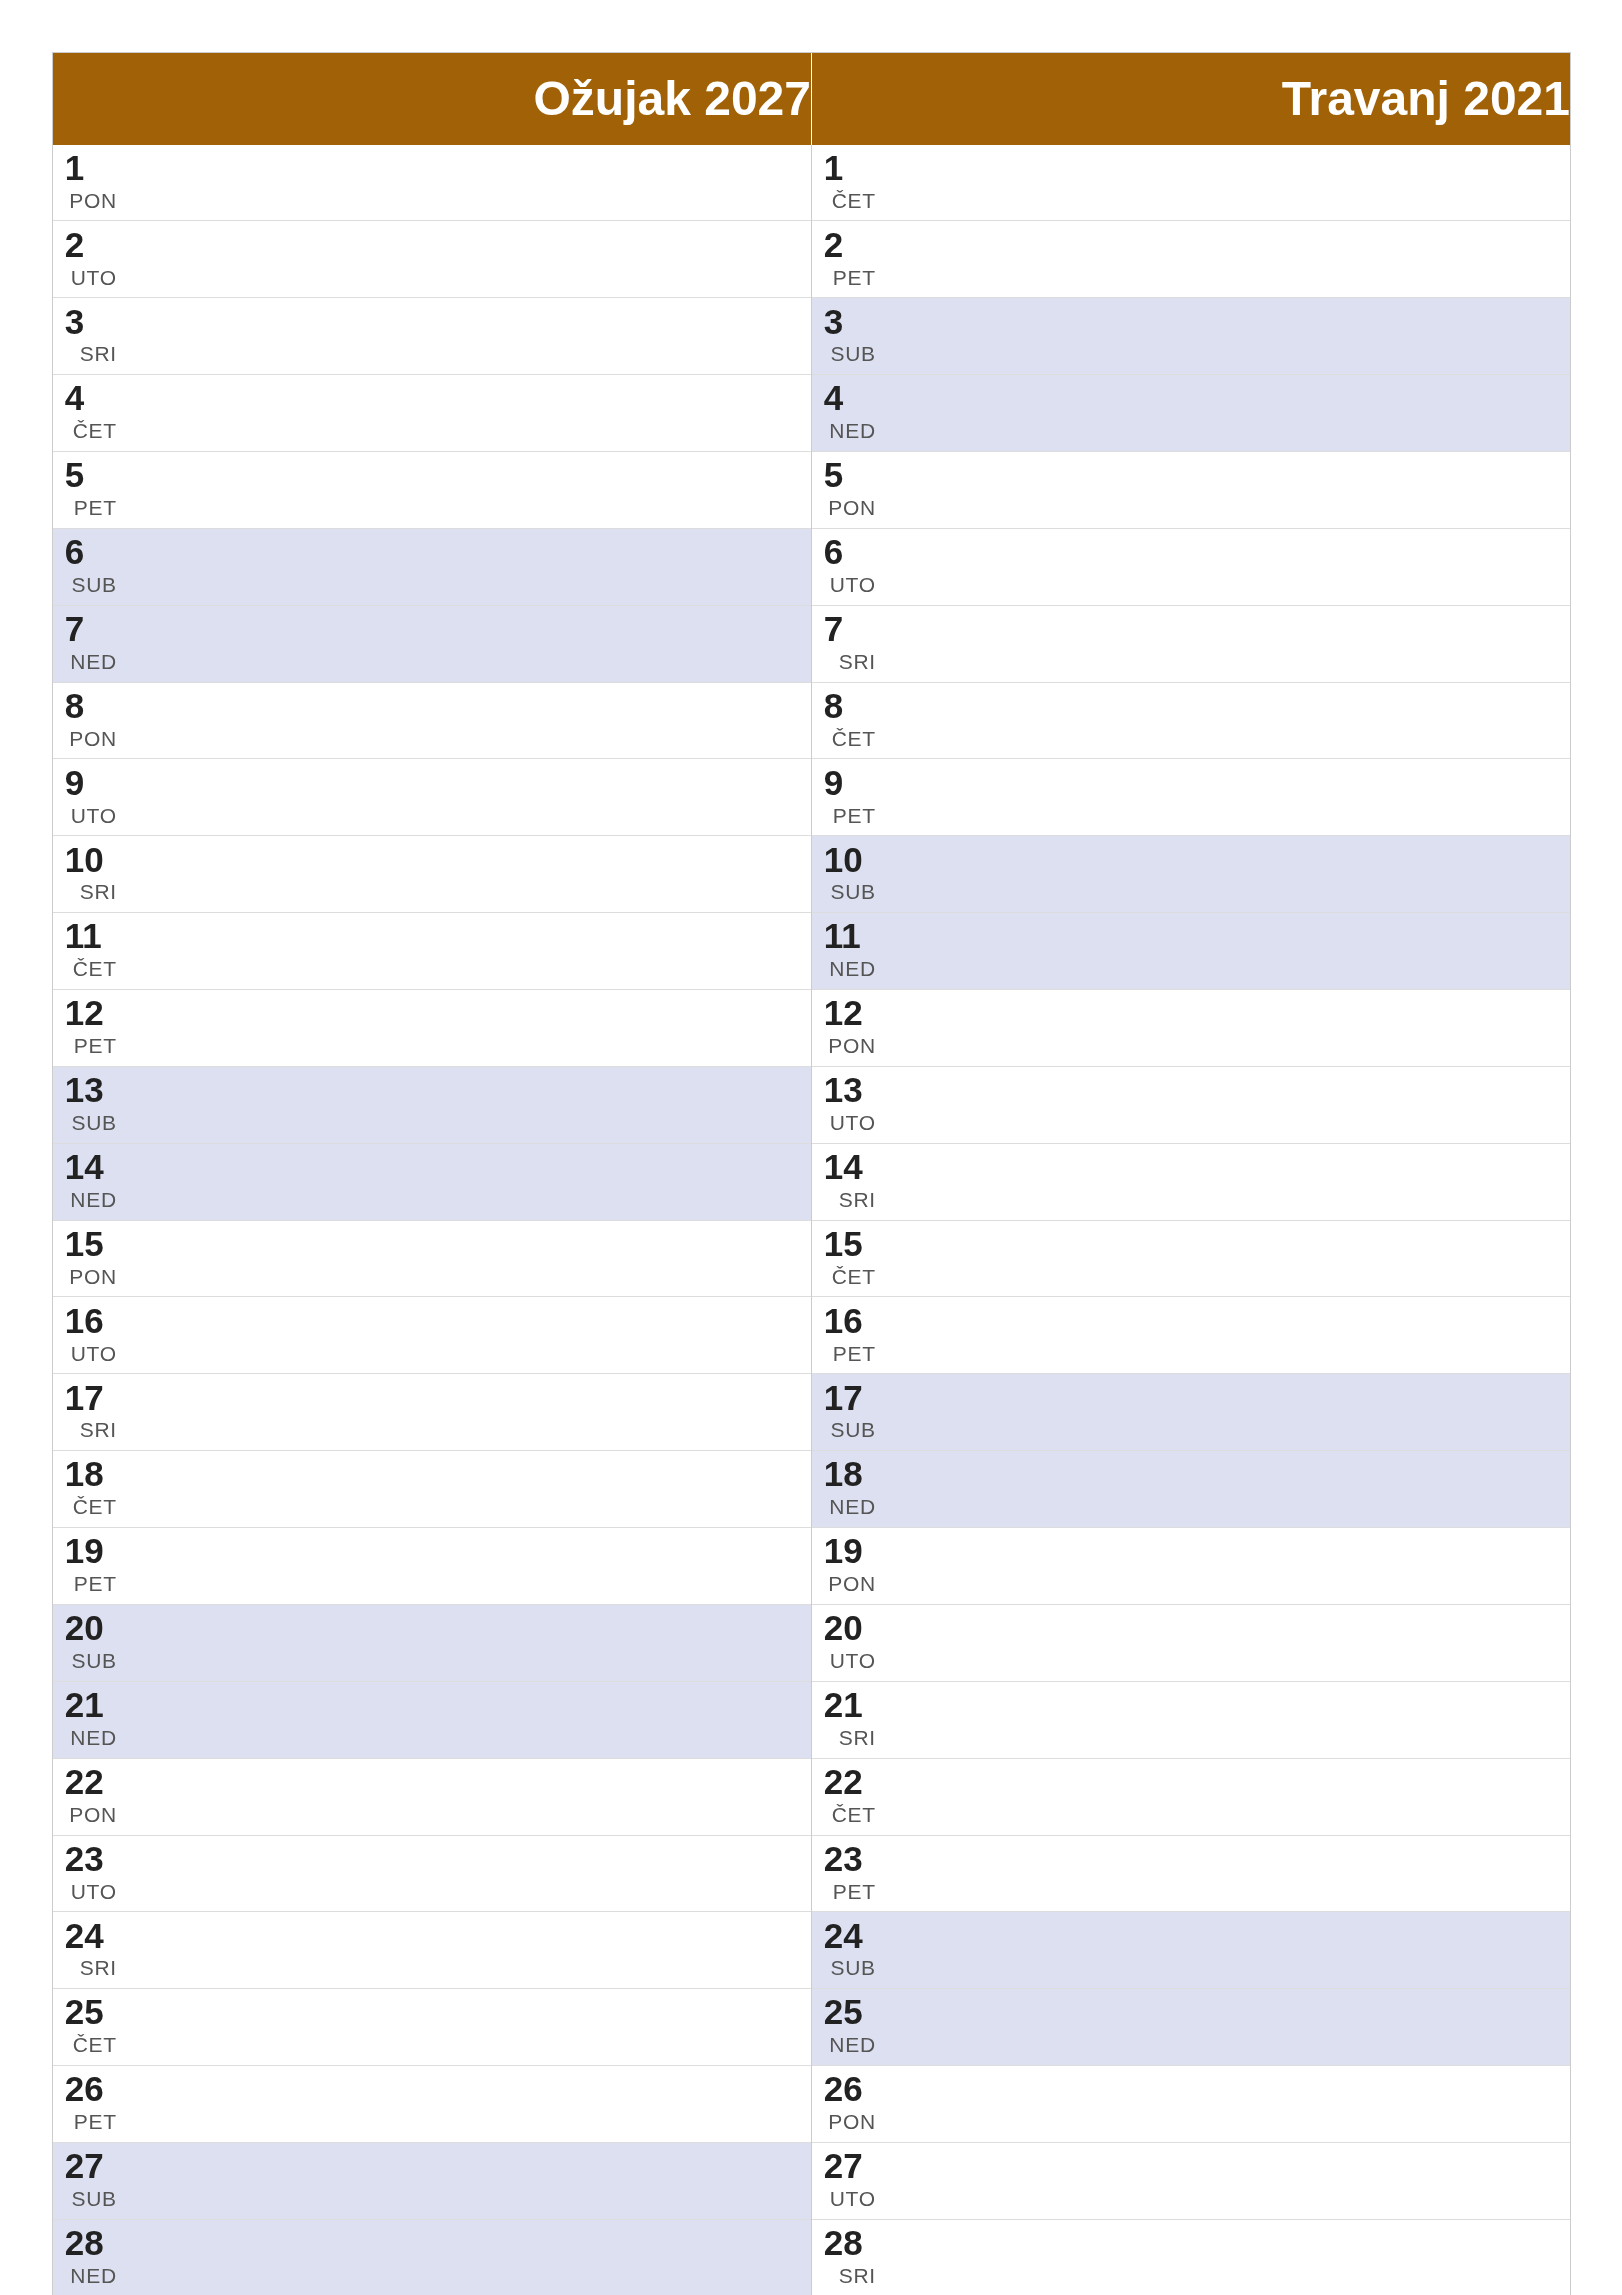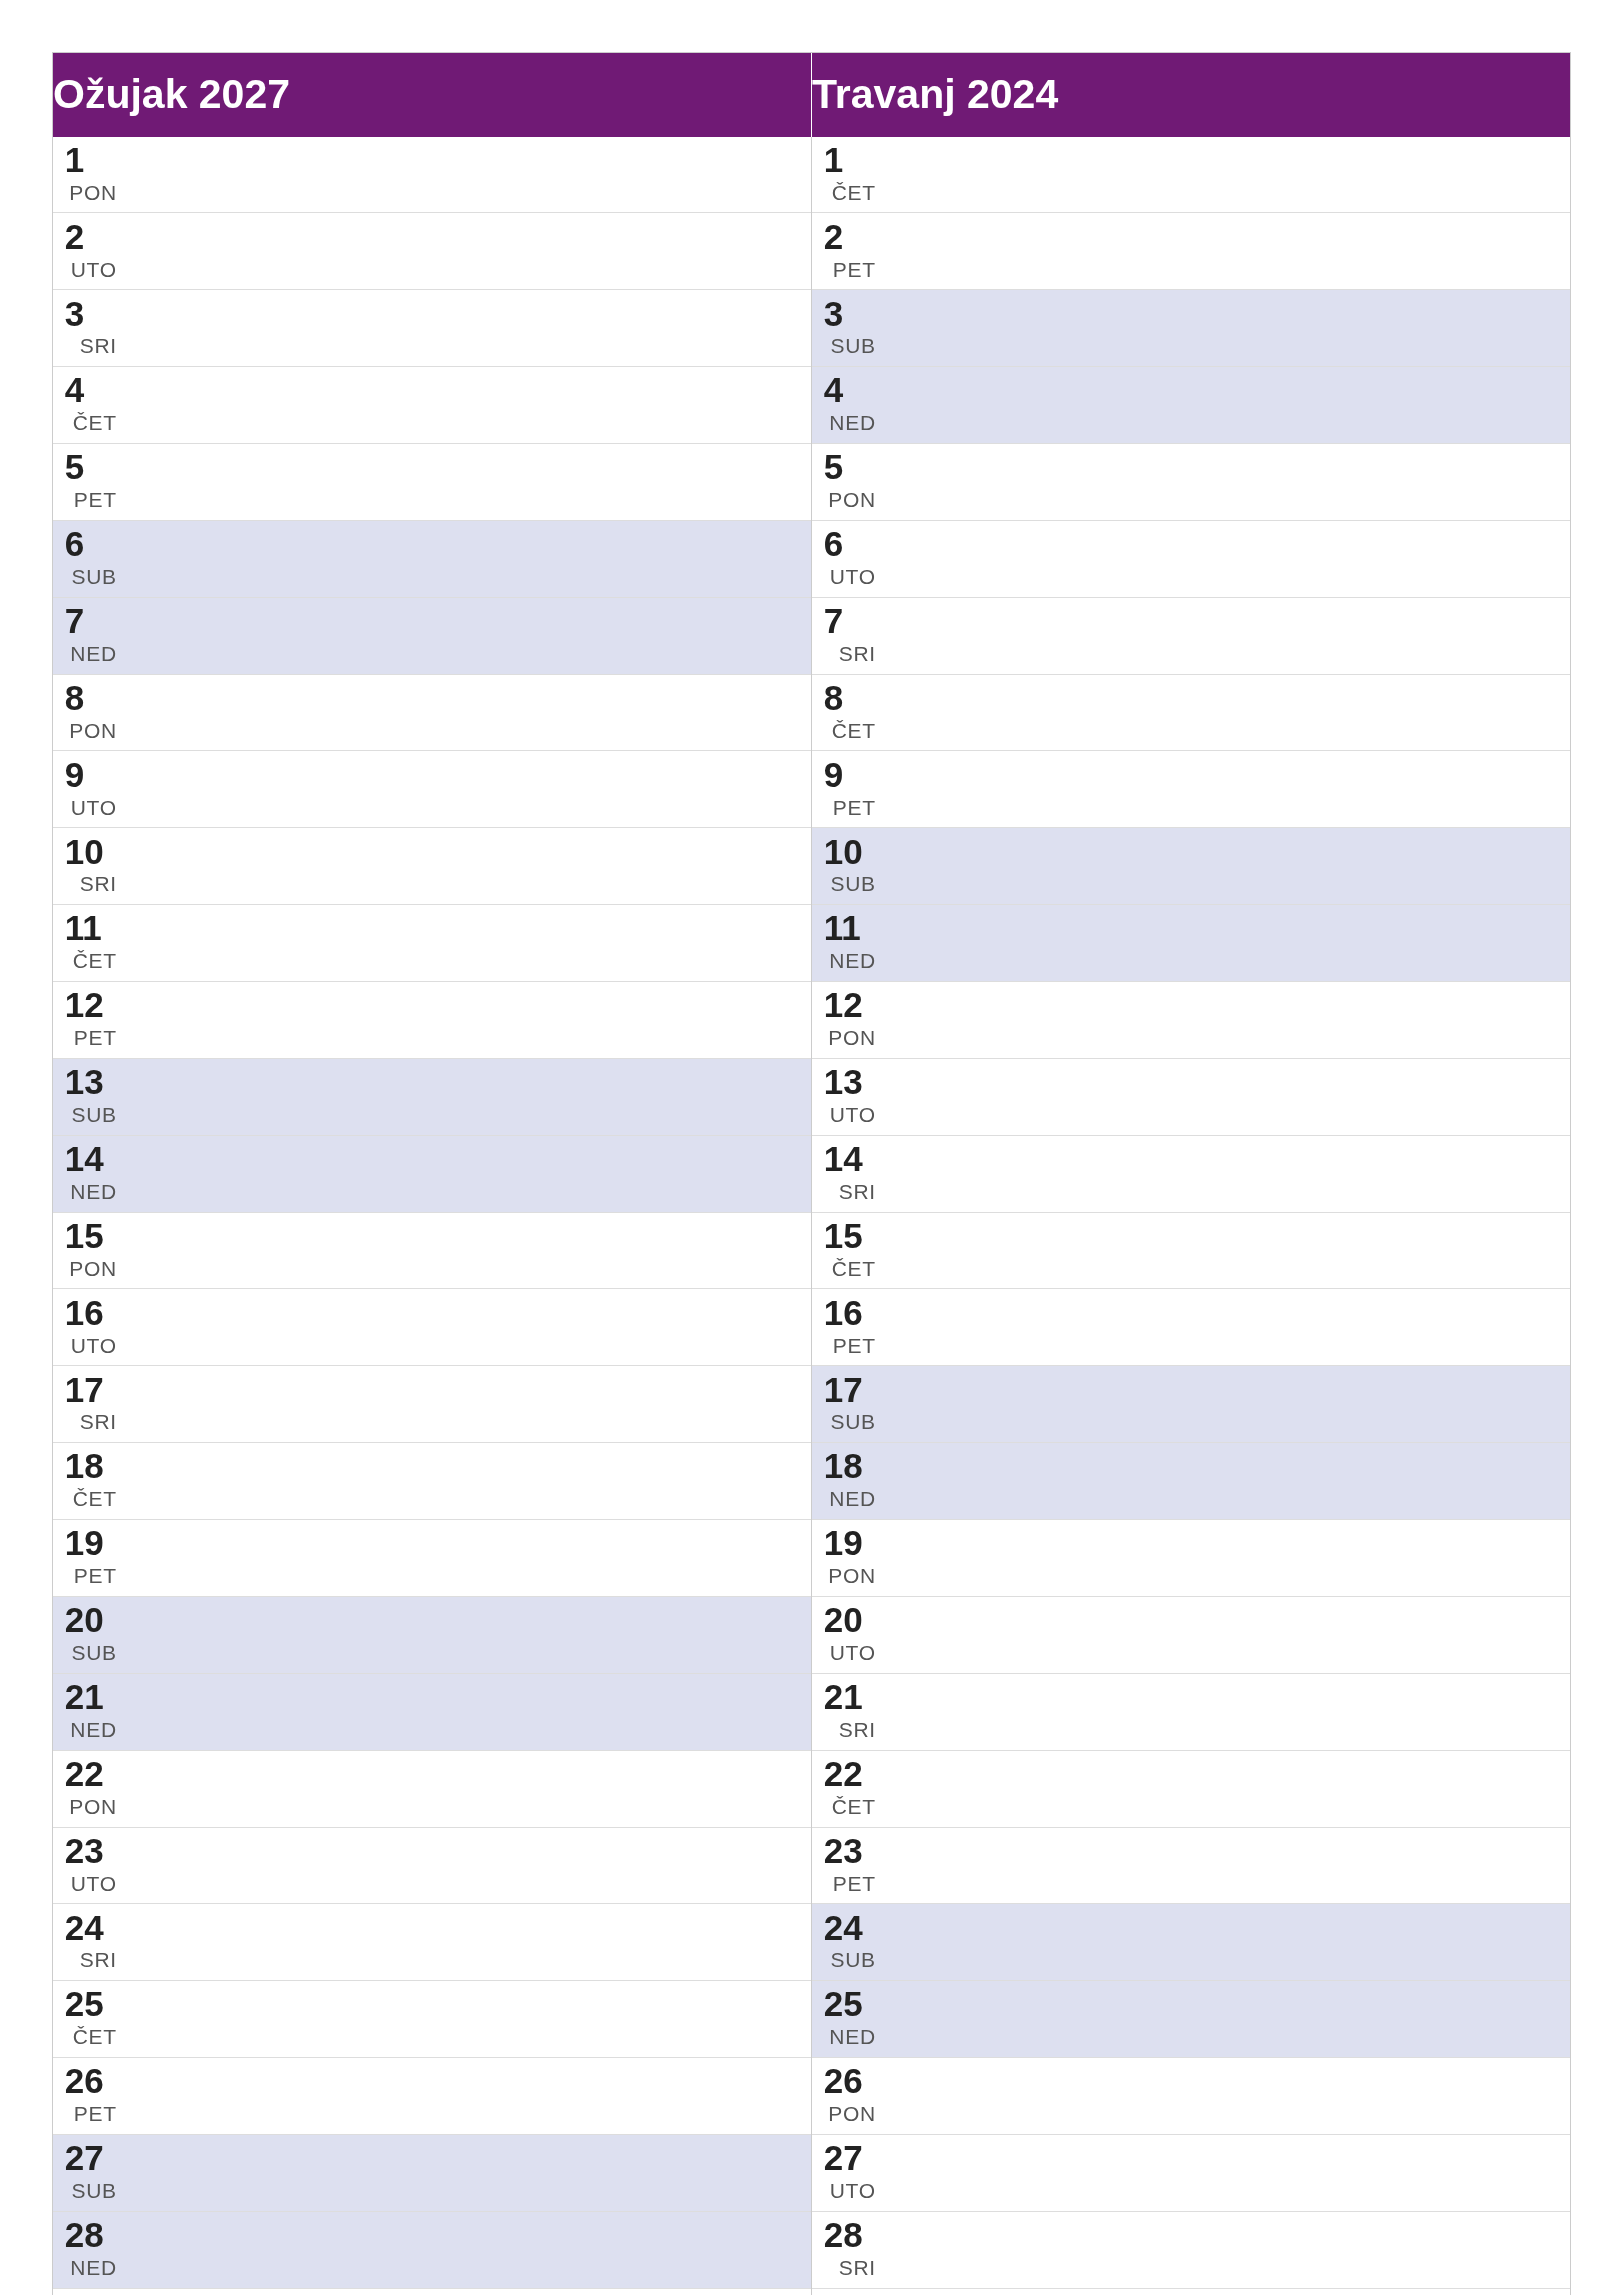--- a/index.html
+++ b/index.html
@@ -23,24 +23,24 @@
       display: flex;
       flex-direction: column;
       border: 1px solid #cccccc;
     }
     .header-row {
       display: flex;
       width: 100%;
     }
     .header-cell {
       flex: 1;
-      background: #701a75;
+      background: #a16207;
       color: #ffffff;
-      text-align: left;
-      font-size: 41px;
+      text-align: right;
+      font-size: 48px;
       font-weight: bold;
       padding: 18.3px 0;
       border-right: 1px solid #ffffff;
     }
     .header-cell:last-child {
       border-right: none;
     }
     .days-container {
       display: flex;
       flex: 1;
@@ -94,21 +94,21 @@
 </head>
 <body>
 
 <div class="page">
   <div class="calendar-grid">
     <div class="header-row">
       <div class="header-cell">
         <span>Ožujak 2027</span>
       </div>
       <div class="header-cell">
-        <span>Travanj 2024</span>
+        <span>Travanj 2021</span>
       </div>
     </div>
     <div class="days-container">
 
       <div class="month-column" id="month1-col">
           <div class="day-row">
             <div class="day-content">
               <span class="day-number">1</span>
               <span class="day-name">PON</span>
             </div>

